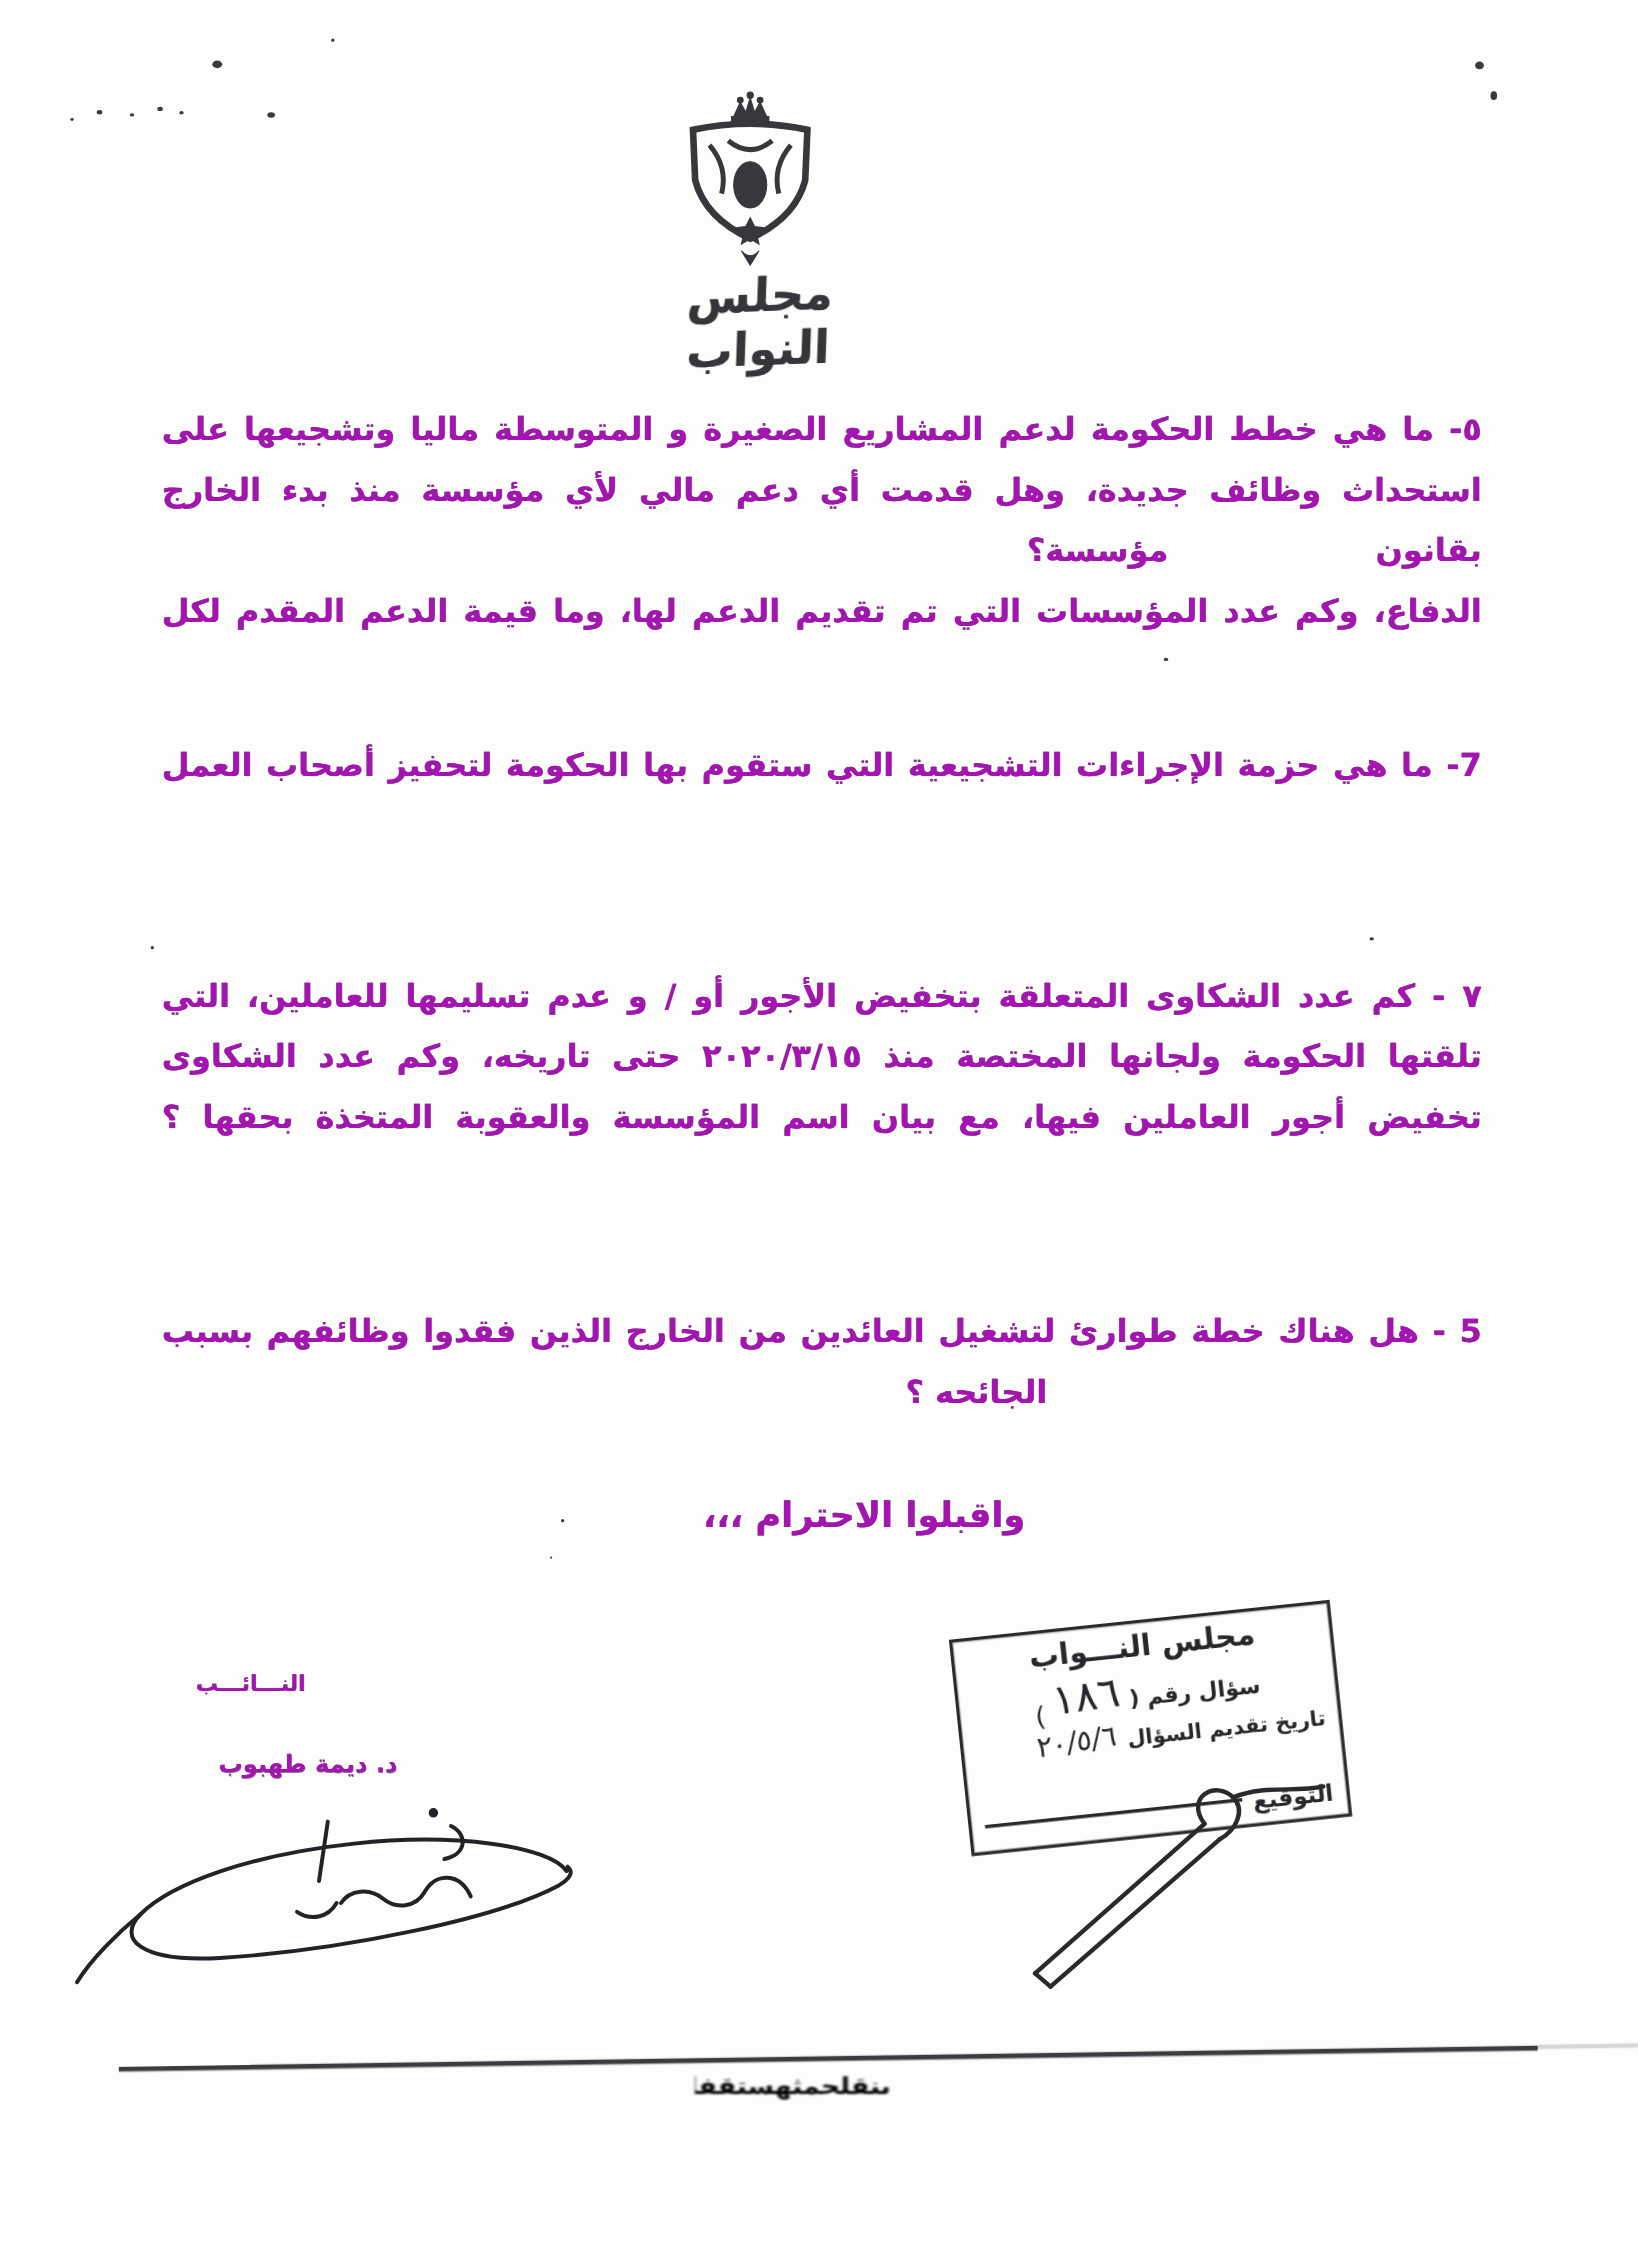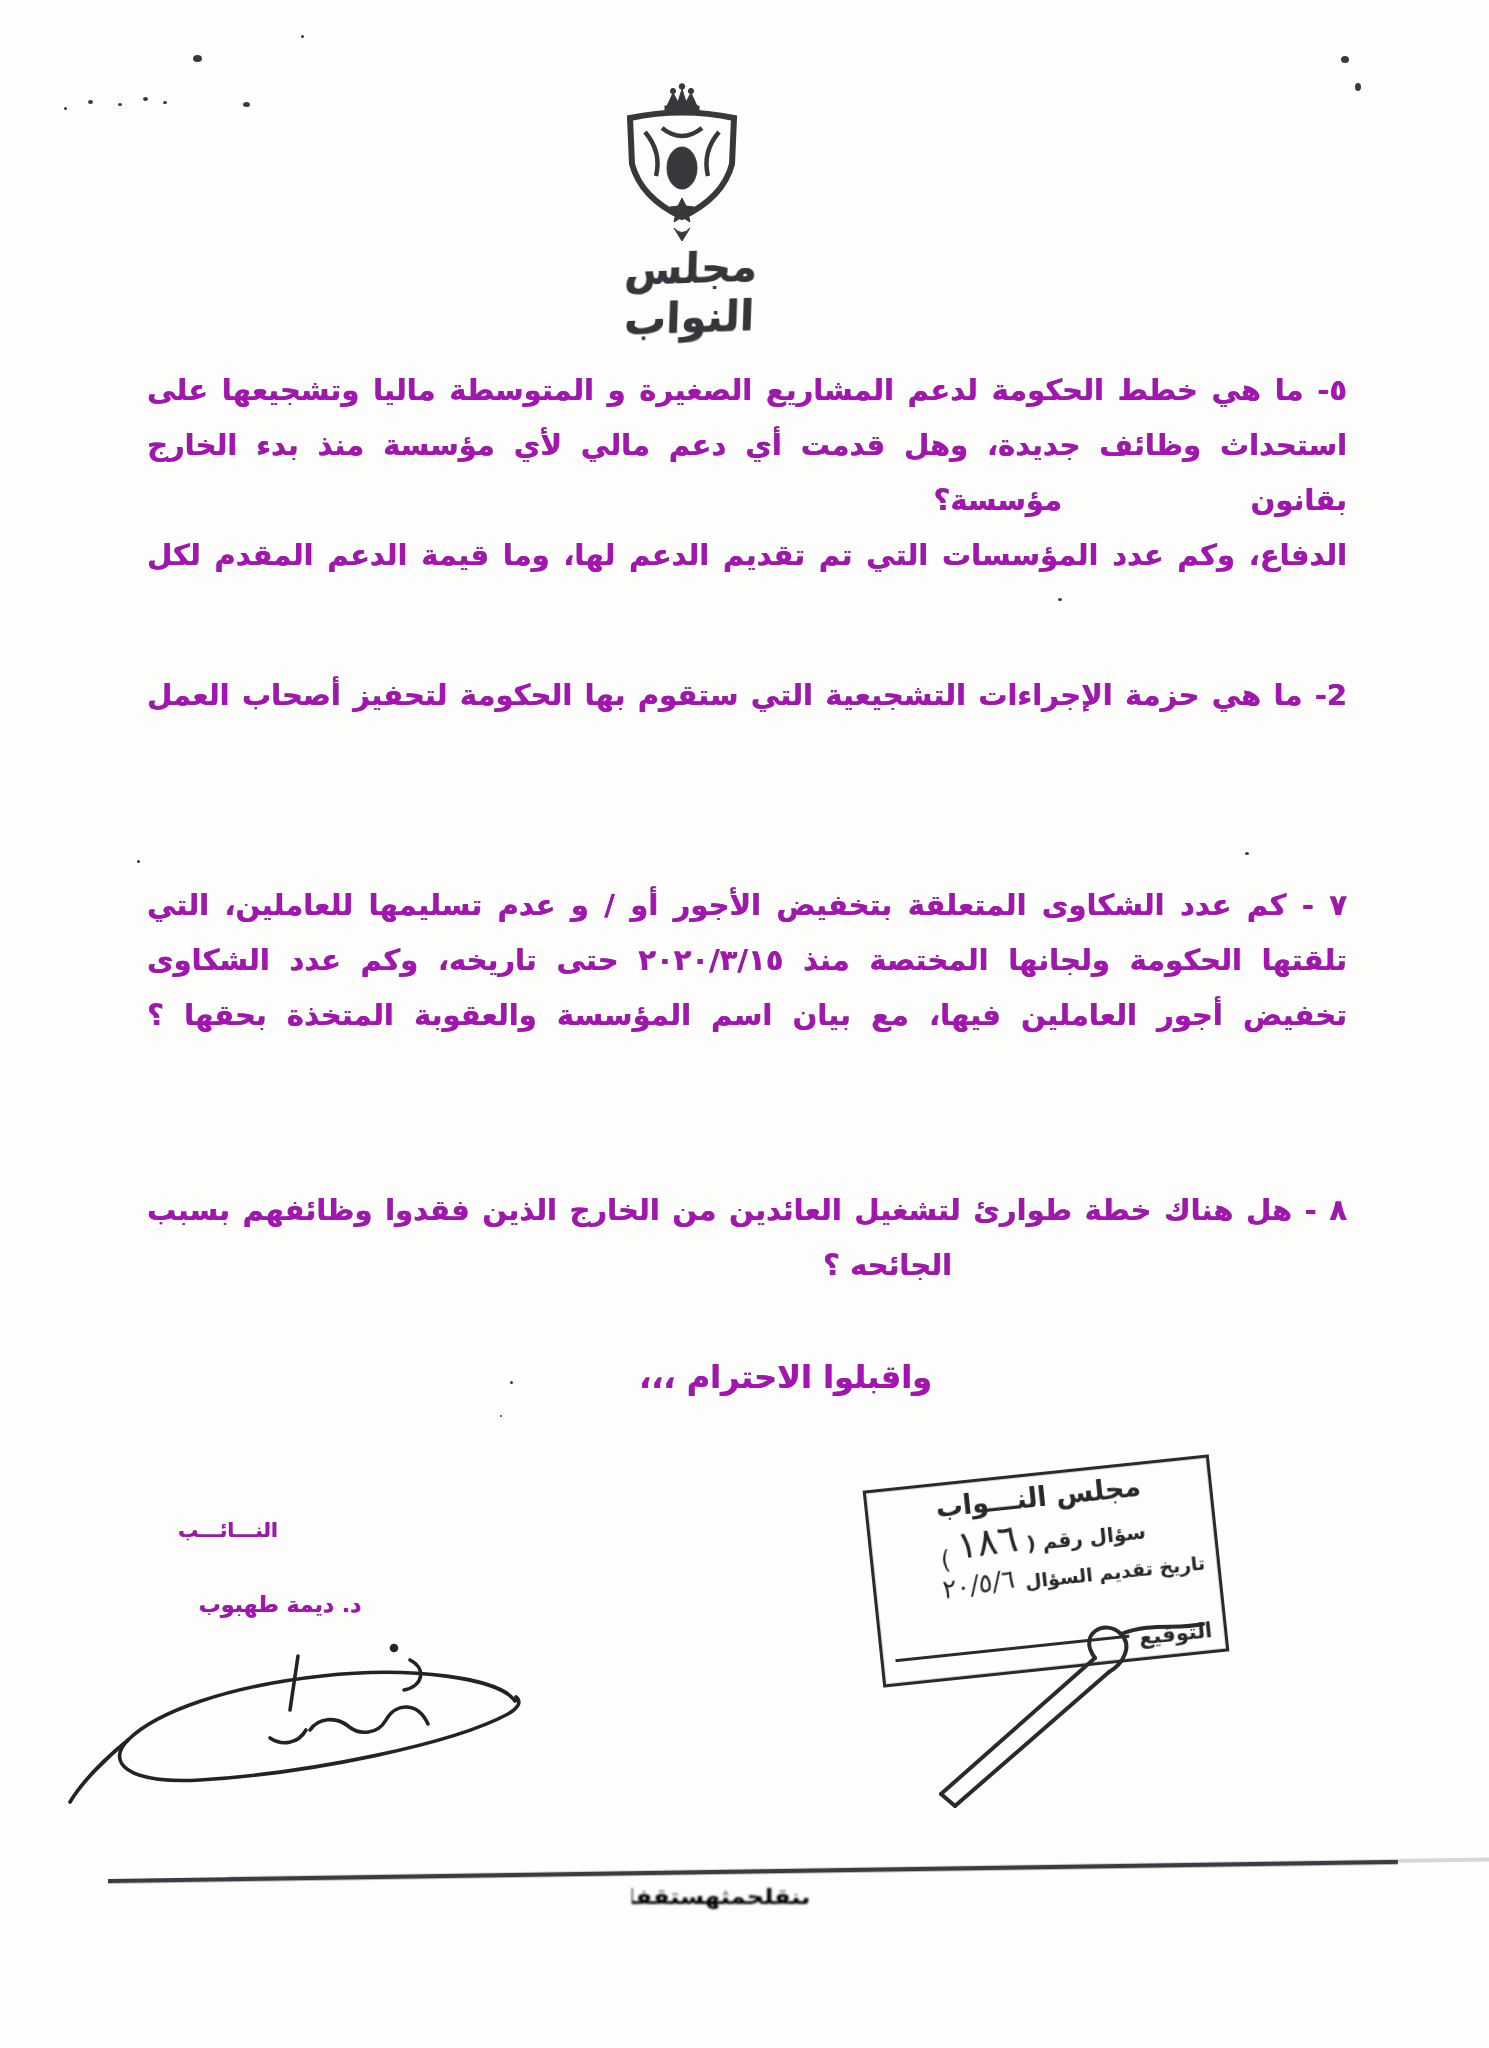--- a/index.html
+++ b/index.html
@@ -109,31 +109,31 @@
   <div class="calligraphy scan-text">مجلس النواب</div>
 
   <div class="qblock q5">
     <div class="qline scan-text just">٥- ما هي خطط الحكومة لدعم المشاريع الصغيرة و المتوسطة ماليا وتشجيعها على</div>
     <div class="qline scan-text just">استحداث وظائف جديدة، وهل قدمت أي دعم مالي لأي مؤسسة منذ بدء الخارج بقانون</div>
     <div class="qline scan-text ind-285">مؤسسة؟</div>
     <div class="qline scan-text just">الدفاع، وكم عدد المؤسسات التي تم تقديم الدعم لها، وما قيمة الدعم المقدم لكل</div>
   </div>
 
   <div class="qblock q6">
-    <div class="qline scan-text just">2- ما هي حزمة الإجراءات التشجيعية التي ستقوم بها الحكومة لتحفيز أصحاب العمل</div>
+    <div class="qline scan-text just">7- ما هي حزمة الإجراءات التشجيعية التي ستقوم بها الحكومة لتحفيز أصحاب العمل</div>
   </div>
 
   <div class="qblock q7">
     <div class="qline scan-text just">٧ - كم عدد الشكاوى المتعلقة بتخفيض الأجور أو / و عدم تسليمها للعاملين، التي</div>
     <div class="qline scan-text just">تلقتها الحكومة ولجانها المختصة منذ ٢٠٢٠/٣/١٥ حتى تاريخه، وكم عدد الشكاوى</div>
     <div class="qline scan-text just">تخفيض أجور العاملين فيها، مع بيان اسم المؤسسة والعقوبة المتخذة بحقها ؟</div>
   </div>
 
   <div class="qblock q8">
-    <div class="qline scan-text just">٨ - هل هناك خطة طوارئ لتشغيل العائدين من الخارج الذين فقدوا وظائفهم بسبب</div>
+    <div class="qline scan-text just">5 - هل هناك خطة طوارئ لتشغيل العائدين من الخارج الذين فقدوا وظائفهم بسبب</div>
     <div class="qline scan-text ind-395">الجائحه ؟</div>
   </div>
 
   <div class="closing scan-text">واقبلوا الاحترام ،،،</div>
 
   <div class="sig-title scan-text">النـــائـــب</div>
   <div class="sig-name scan-text">د. ديمة طهبوب</div>
 
   <svg class="sig-svg" viewBox="0 0 480 185" aria-hidden="true">
     <g fill="none" stroke="#232327" stroke-width="3.6" stroke-linecap="round">

